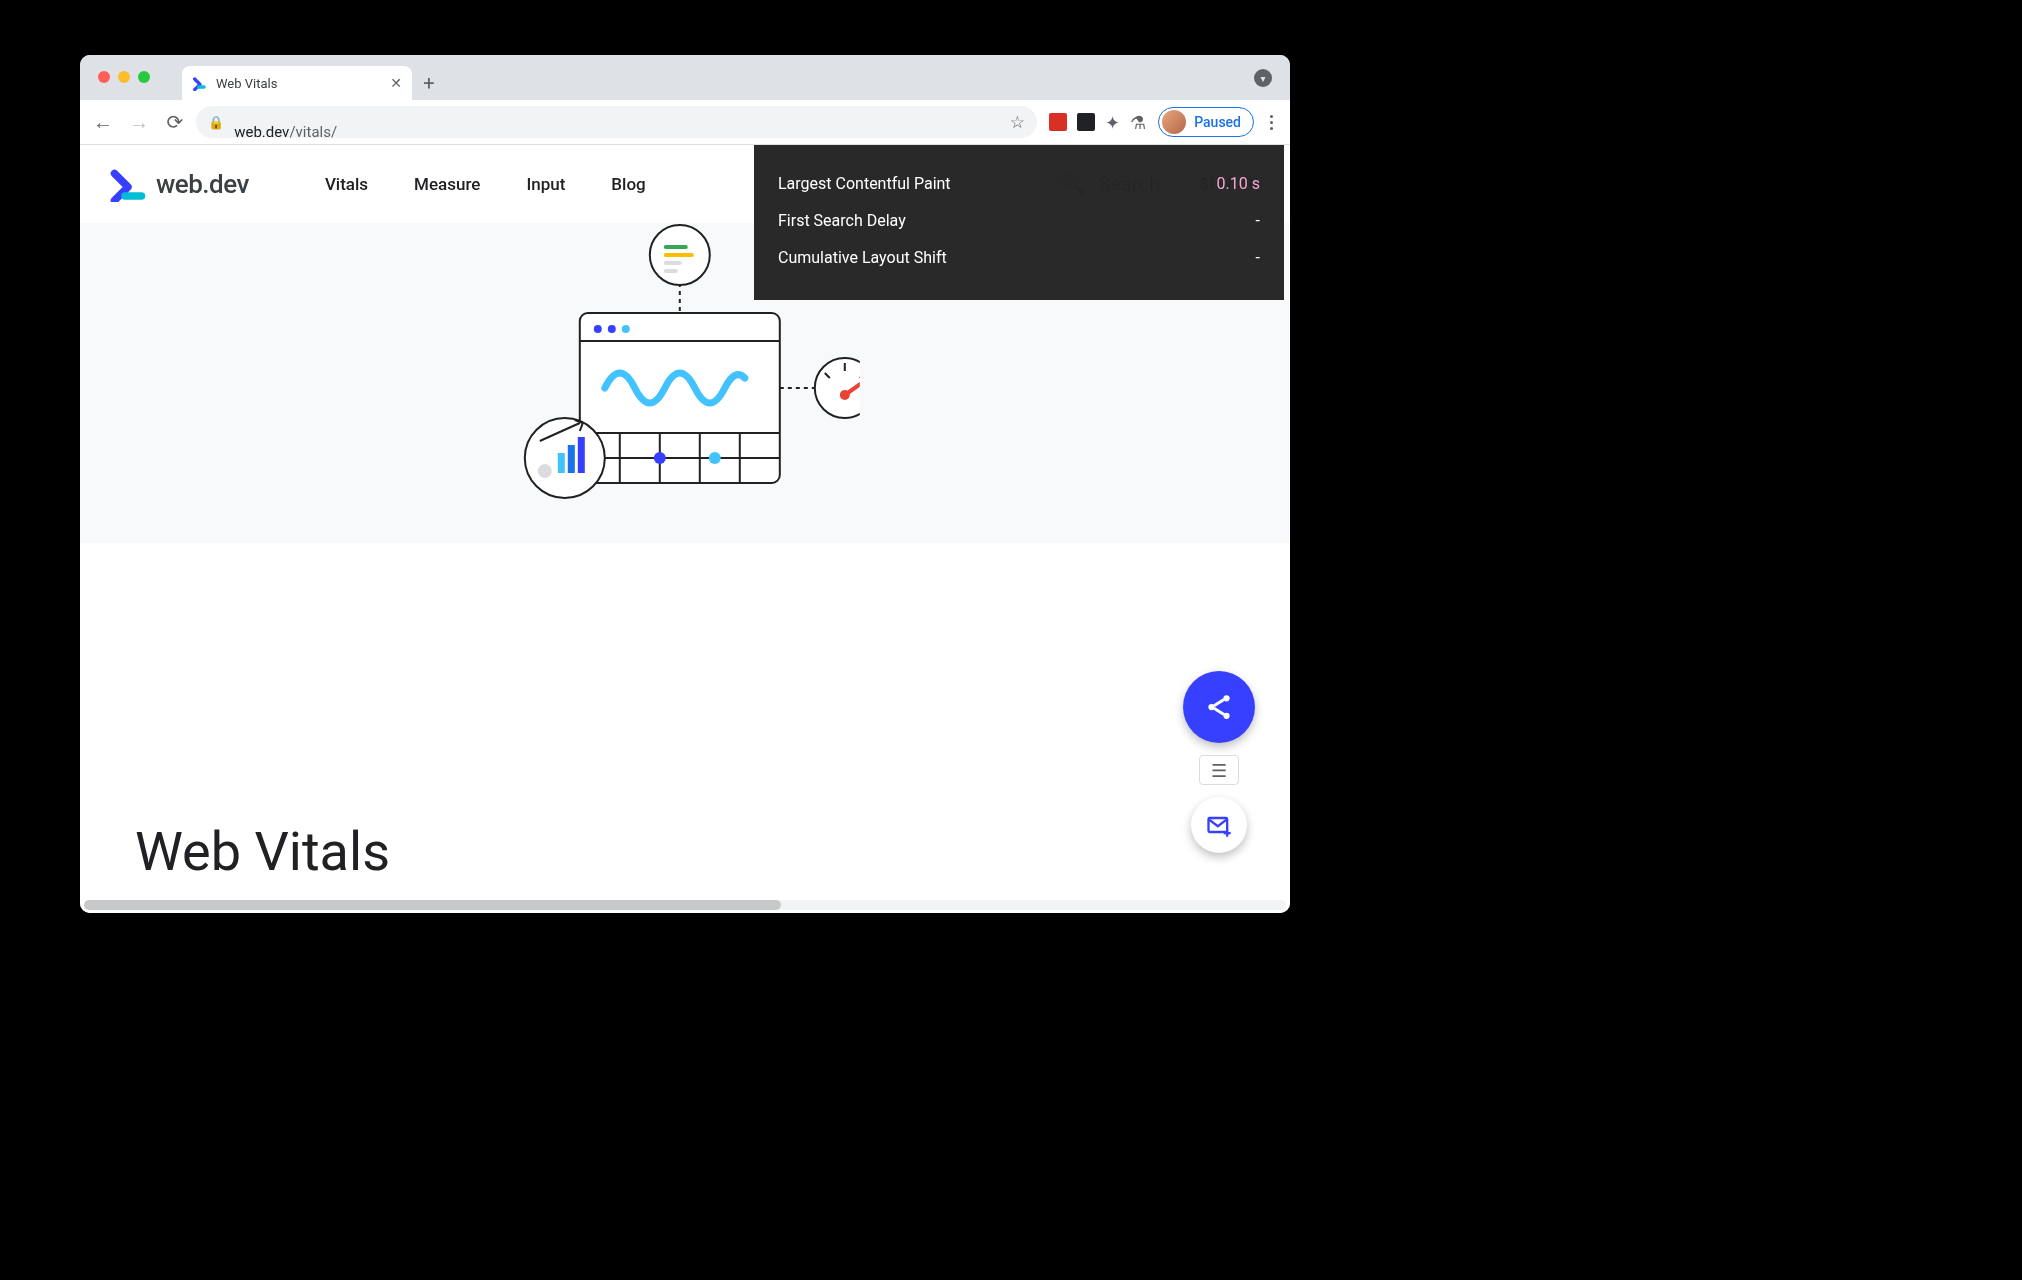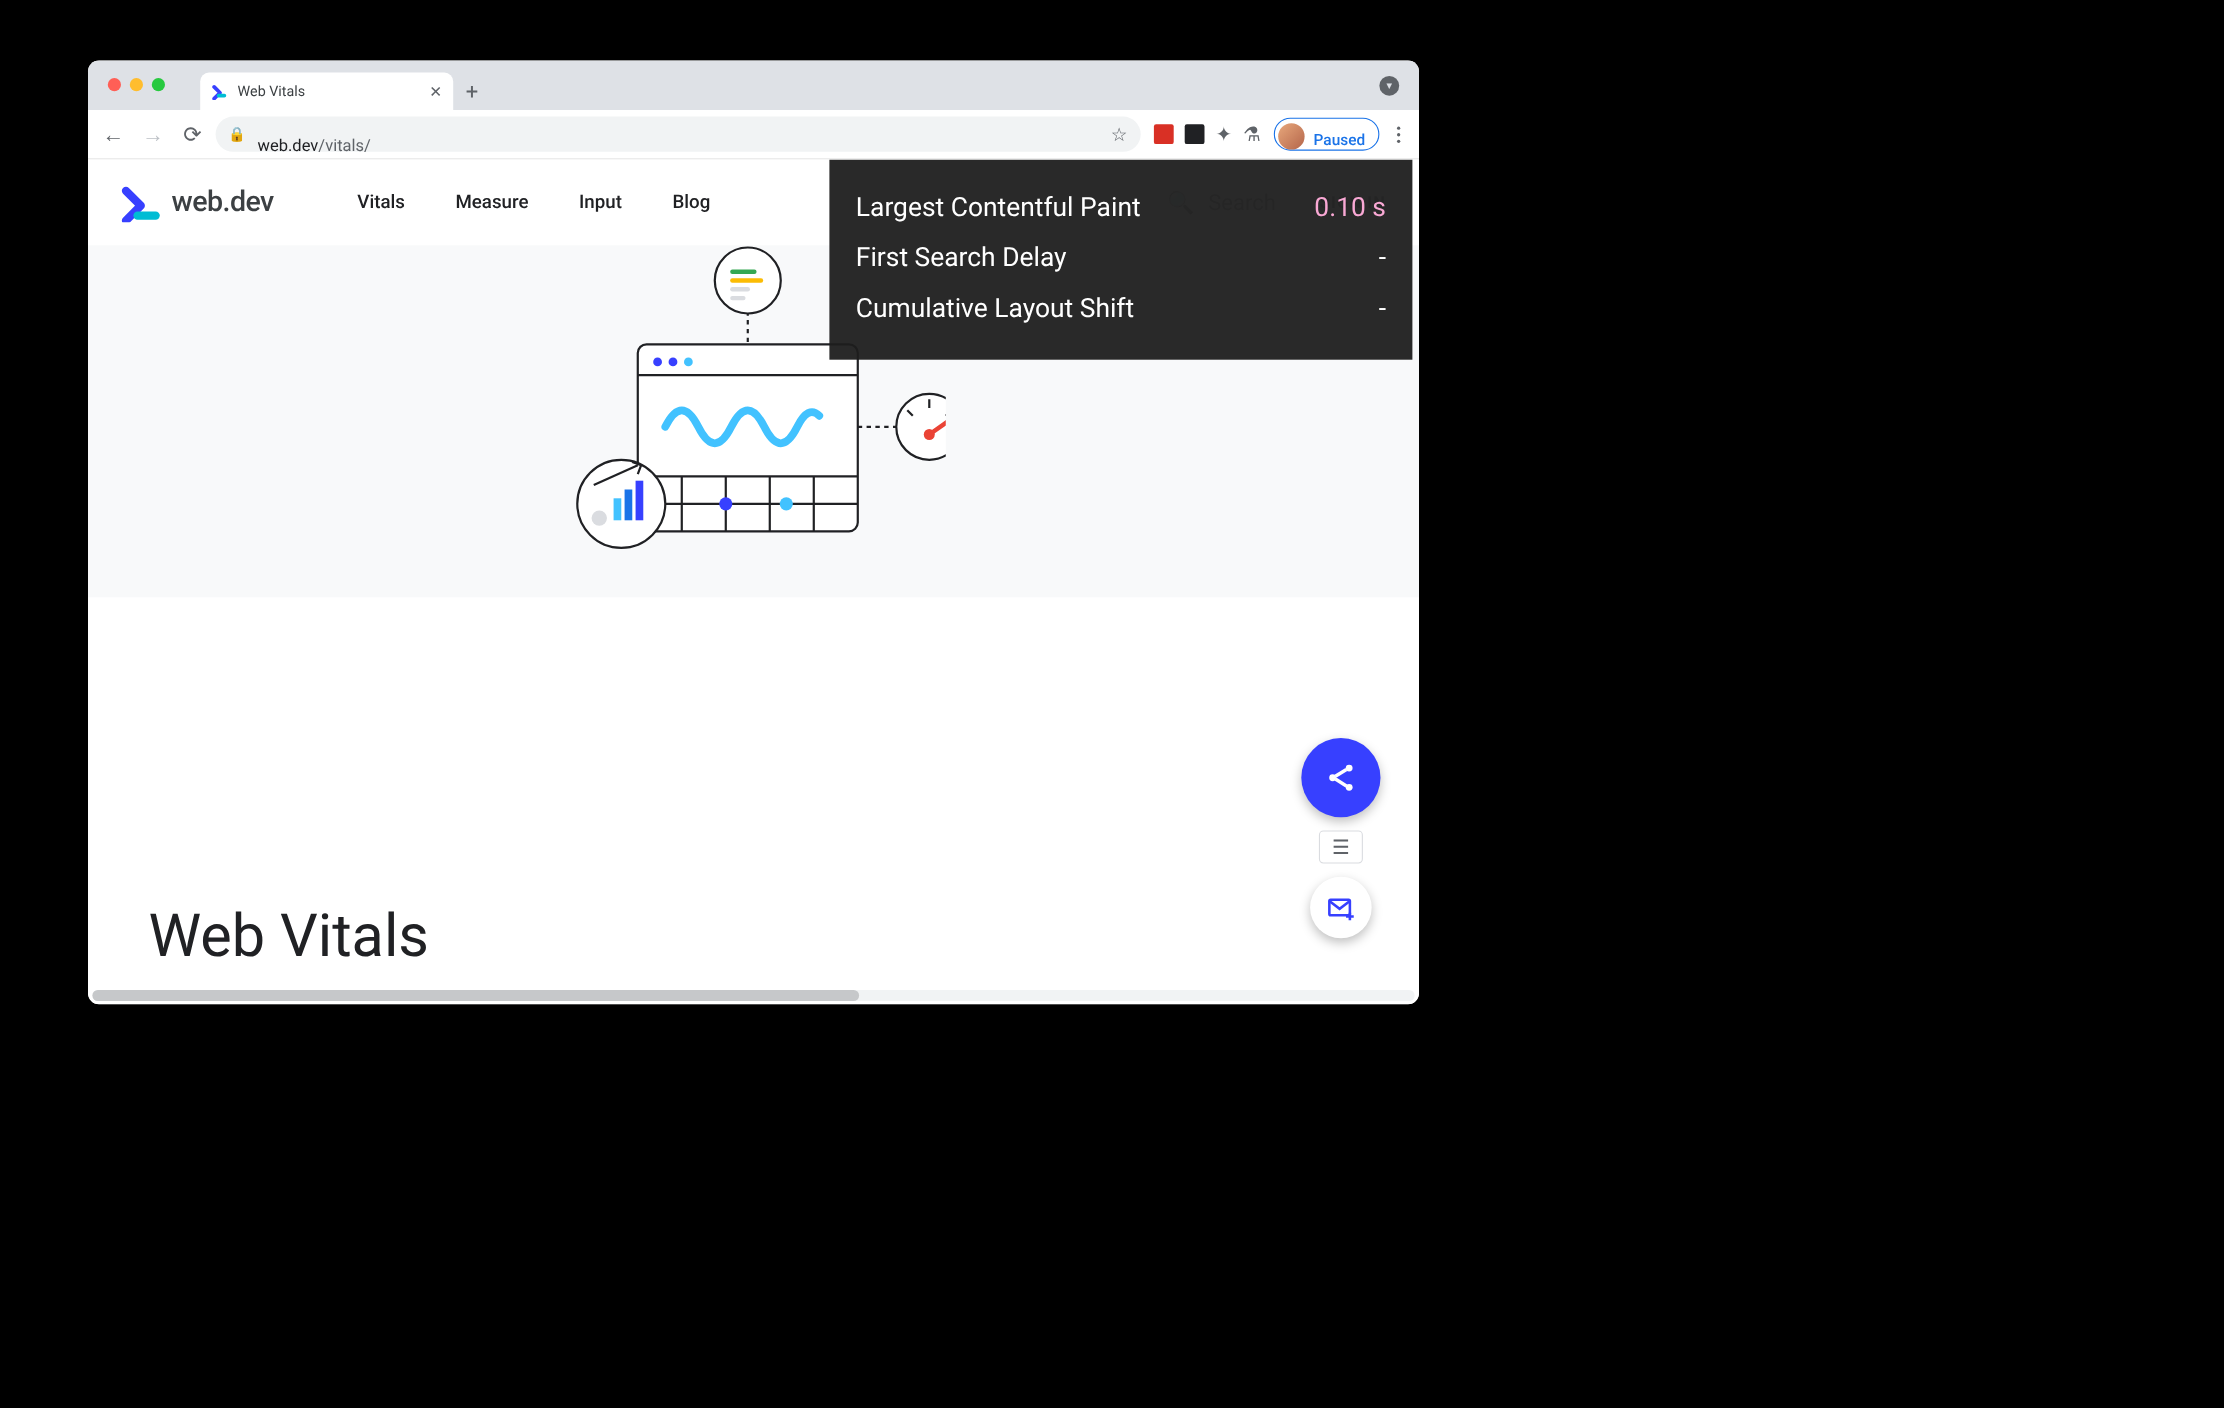--- a/index.html
+++ b/index.html
@@ -100,21 +100,21 @@
     font-size:15px;
   }
   .lock-icon { color:#5f6368; font-size:13px; }
   .omnibox .url { flex:1;margin-top:20px; }
   .omnibox .url .path { color:#5f6368; }
   .star { color:#5f6368; font-size:17px; }
   .ext-icons { display:flex; align-items:center; gap:10px; padding: 0 6px; }
   .ext-sq { width:18px; height:18px; border-radius:2px; }
   .puzzle { font-size:18px; color:#5f6368; }
   .profile-chip {
-    display:flex; align-items:flex-end; gap:8px;
+    display:flex; align-items:center; gap:8px;
     border:1px solid #1a73e8; border-radius:16px;
     height:30px; padding:0 12px 0 3px;
     color:#1a73e8; font-size:14px; font-weight:500;
   }
   .profile-chip .avatar {
     width:24px; height:24px; border-radius:50%;
     background: linear-gradient(135deg,#e8a87c,#b4654a);
   }
   .kebab { width:22px; display:flex; flex-direction:column; align-items:center; gap:3px; }
   .kebab span { width:3px; height:3px; background:#5f6368; border-radius:50%; }
@@ -165,21 +165,21 @@
   }
   
   .vitals-overlay {
     position:absolute;
     top:0;
     right:6px;
     width:530px;
     background:rgba(30,30,30,0.95);
     color:#fff;
     padding:20px 24px 24px 24px;
-    font-size:24px;
+    font-size:16px;
   }
   .vitals-row {
     display:flex;
     justify-content:space-between;
     align-items:center;
     padding:9px 0;
   }
   .vitals-row .val.good { color:#f9a8d4; }
   .vitals-row .val.none { color:#fff; font-weight:400;}
   

